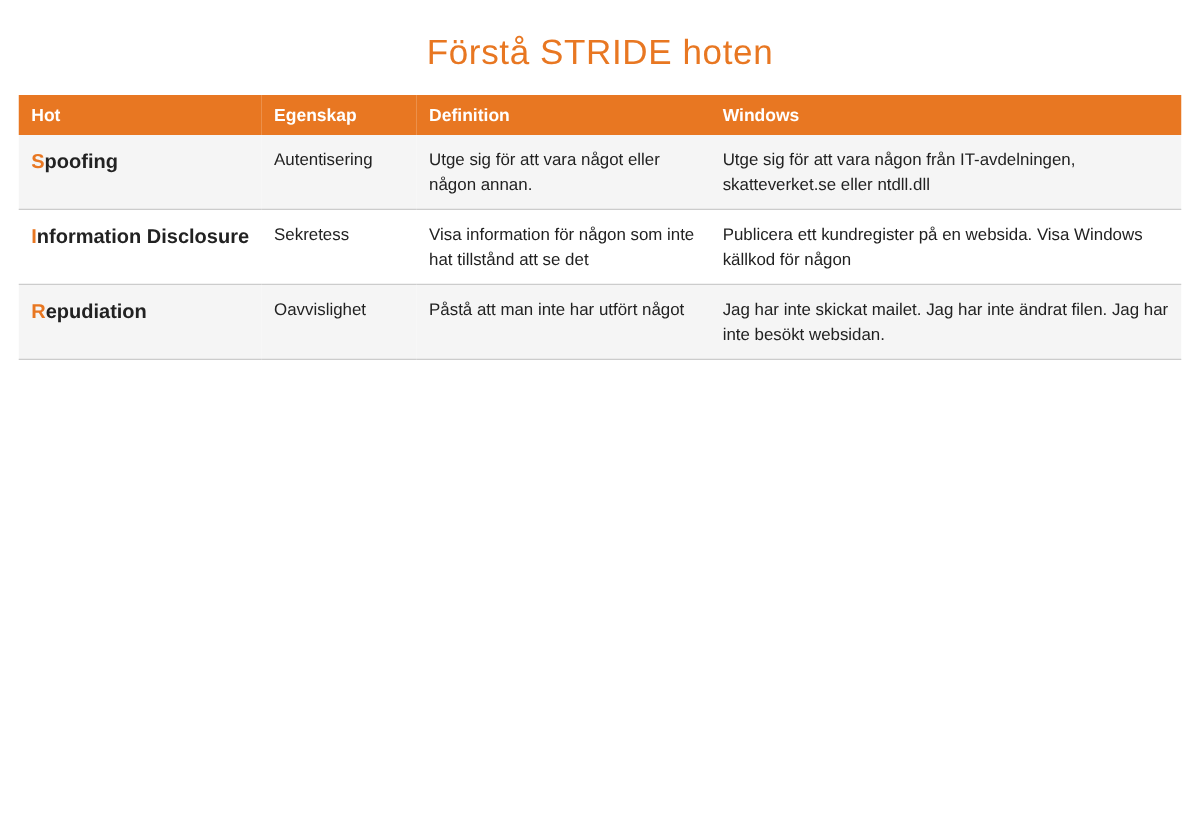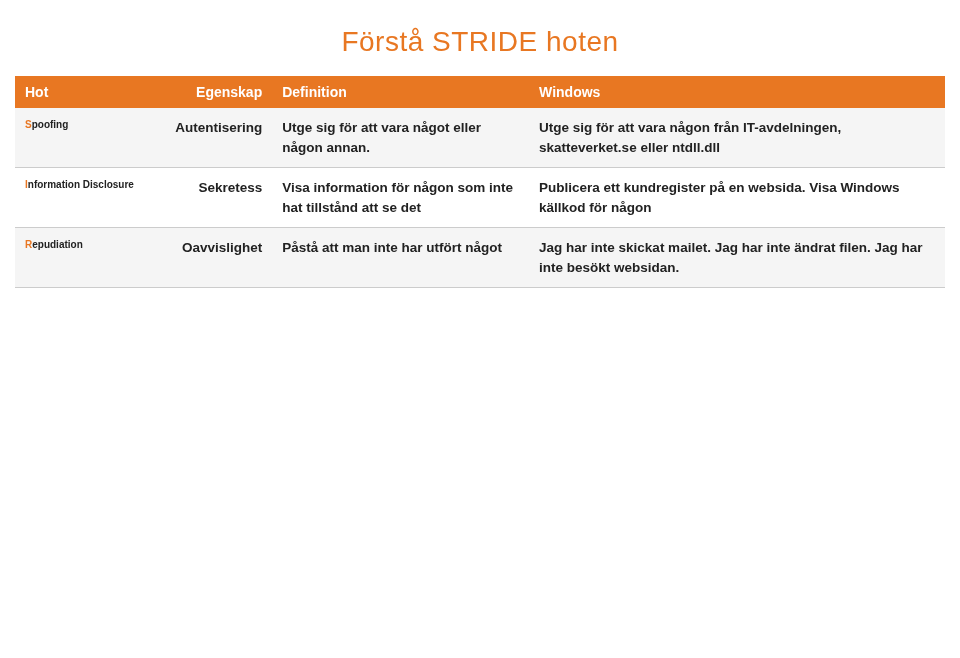--- a/index.html
+++ b/index.html
@@ -50,36 +50,35 @@
     }
 
     tbody tr:nth-child(even) {
       background-color: #fff;
     }
 
     tbody td {
       padding: 10px 10px;
       vertical-align: top;
       line-height: 1.45;
-      font-weight: bold;
     }
 
     .hot-cell {
       font-weight: 600;
-      font-size: 10px;
+      font-size: 16px;
       white-space: nowrap;
     }
 
     .hot-cell .first-letter {
       color: #e87722;
       font-weight: 700;
     }
 
     .col-hot { width: 120px; }
-    .col-prop { width: 130px; text-align: right; }
+    .col-prop { width: 130px; }
     .col-def { width: 270px; }
     .col-ex { width: 440px; }
   </style>
 </head>
 <body>
 
 <h1 class="page-title">Förstå STRIDE hoten</h1>
 
 <table>
   <thead>

